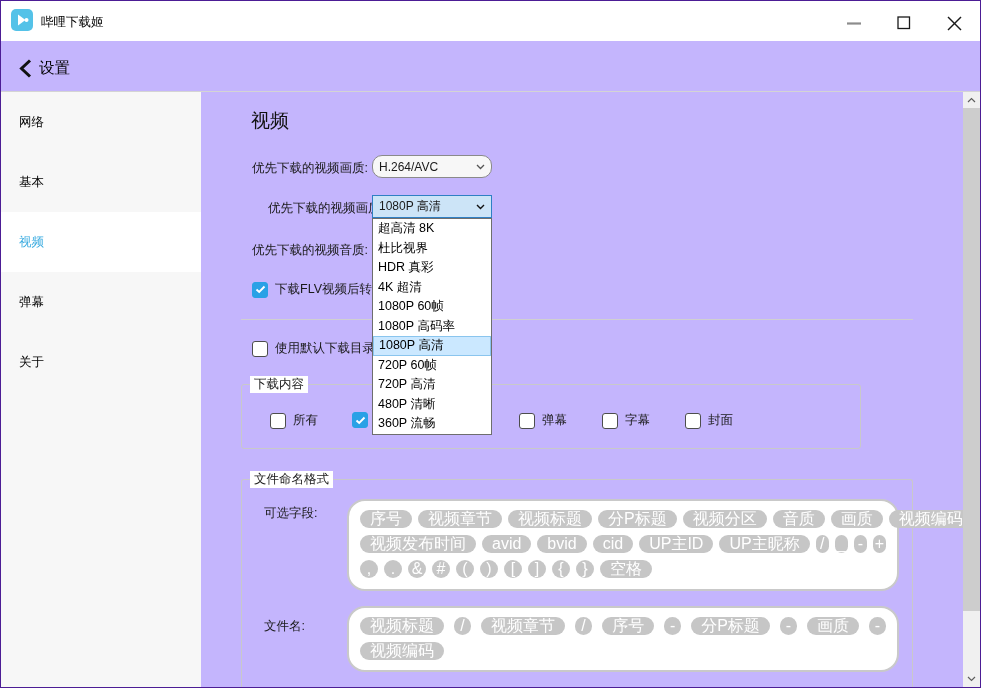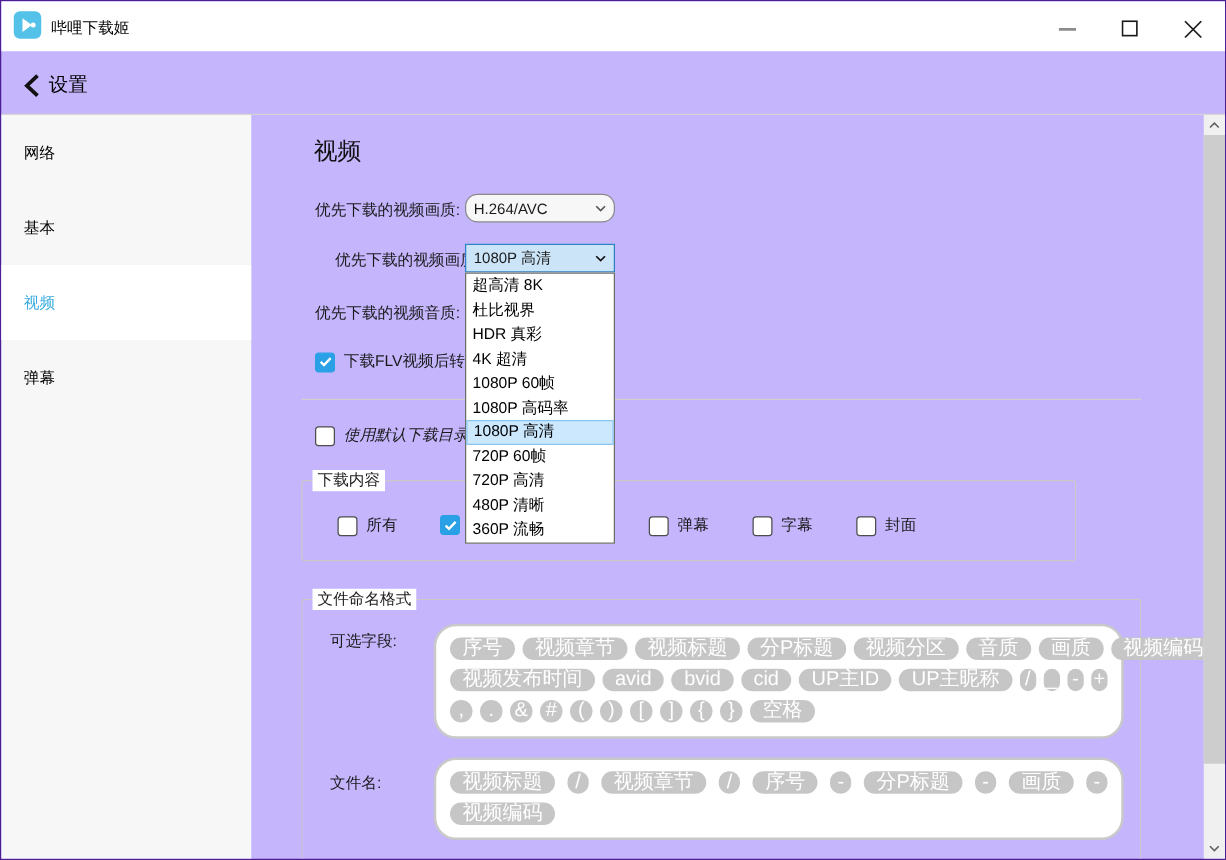--- a/index.html
+++ b/index.html
@@ -100,20 +100,21 @@
     </svg>
   </button>
   <span class="header-title">设置</span>
   <div class="top-divider"></div>
 
   <div class="sidebar" id="sidebar">
       <div class="side-item">网络</div>
       <div class="side-item">基本</div>
       <div class="side-item selected">视频</div>
       <div class="side-item">弹幕</div>
+      <div class="side-item">关于</div>
     </div>
 
   <div class="section-title">视频</div>
 
   <span class="form-label" style="left:251px;top:159px;">优先下载的视频画质:</span>
   <div class="select select-plain" style="top:154px;border-radius:10px;">
     <span class="val">H.264/AVC</span>
     <svg width="9" height="6" viewBox="0 0 9 6">
         <polyline points="1,1 4.5,4.5 8,1" fill="none" stroke="#555" stroke-width="1.3"></polyline>
       </svg>
@@ -133,21 +134,21 @@
     <span class="cb checked" id="flv-cb">
         <svg width="11" height="9" viewBox="0 0 11 9">
           <polyline points="1.5,4.5 4.2,7 9.5,1.5" fill="none" stroke="#fff" stroke-width="1.9"></polyline>
         </svg>
       </span>
     <span>下载FLV视频后转码</span>
   </div>
 
   <div class="divider" style="left:240px;top:318px;width:672px;"></div>
 
-  <div class="cb-row" style="left:251px;top:339px;font-style:italic;">
+  <div class="cb-row" style="left:251px;top:339px;">
     <span class="cb" id="dir-cb"></span>
     <span>使用默认下载目录</span>
   </div>
 
   <div class="fieldset" style="left:240px;top:383px;width:620px;height:65px;">
     <span class="legend">下载内容</span>
     <div id="dl-checkboxes">
         <div class="cb-row" style="left: 28px; top: 27px;">
           <span class="cb"></span>
           <span>所有</span>

